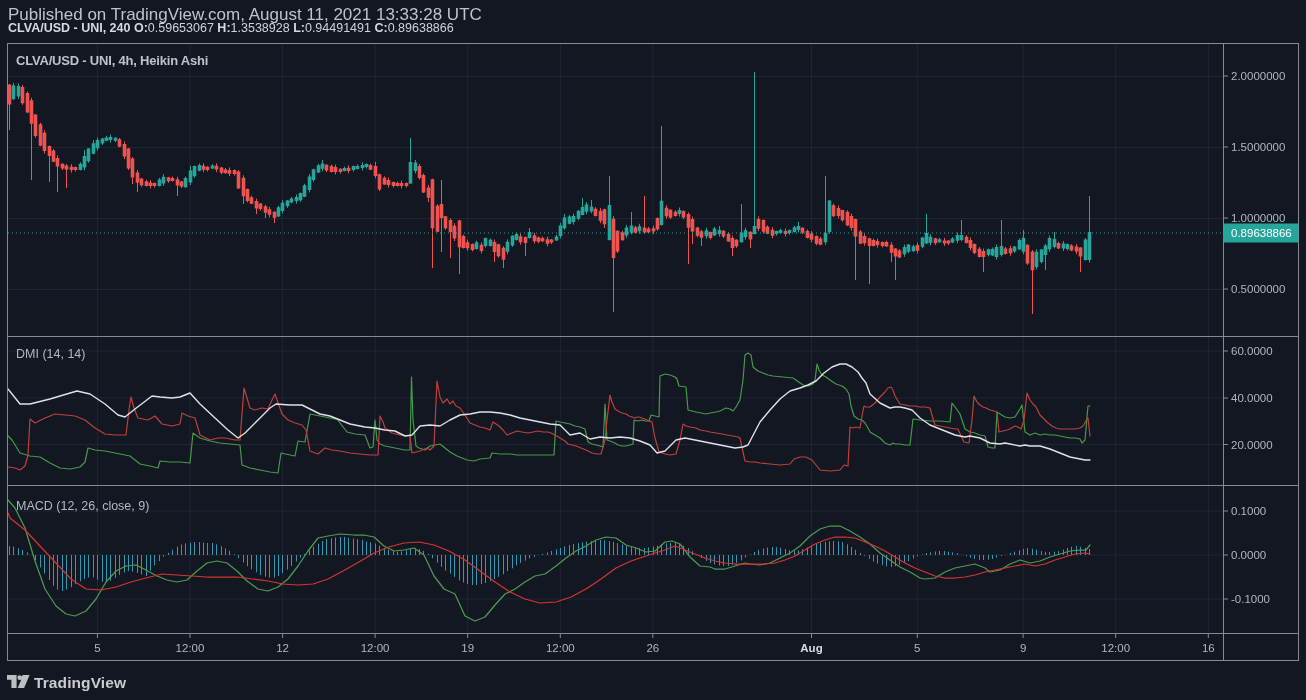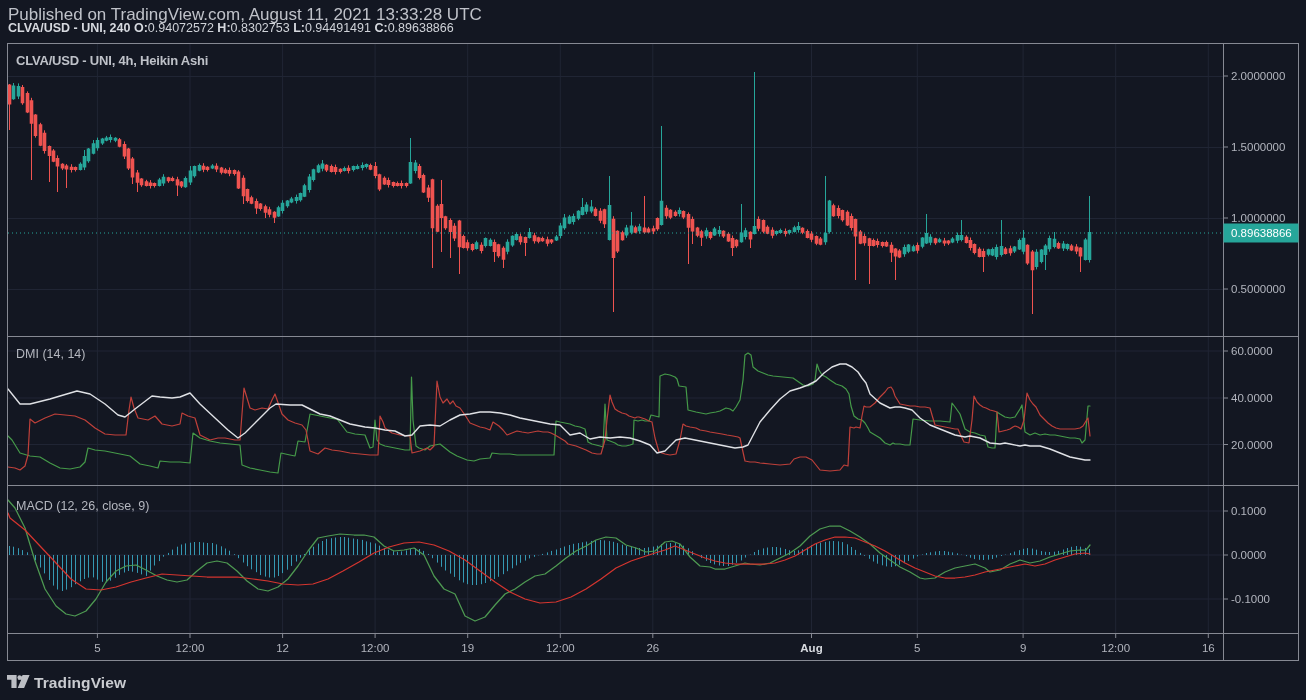--- a/index.html
+++ b/index.html
@@ -113,12 +113,12 @@
       <path d="M22.9 675h6.7l-5.5 13h-6.4l3.5-8.3h-3.5Z"></path>
     </g>
     <text x="34" y="688" class="logot">TradingView</text>
 <defs>
       <clipPath id="mainclip">
         <rect x="7.5" y="43.5" width="1216.0" height="293.0"></rect>
       </clipPath>
     </defs>
 </svg>
 <div class="hdr" id="h1">Published on TradingView.com, August 11, 2021 13:33:28 UTC</div>
-<div class="hdr" id="h2">CLVA/USD - UNI, 240 O:<span>0.94072572</span> H:<span>0.8302753</span> L:<span>0.94491491</span> C:<span>0.89638866</span></div>
+<div class="hdr" id="h2">CLVA/USD - UNI, 240 O:<span>0.59653067</span> H:<span>1.3538928</span> L:<span>0.94491491</span> C:<span>0.89638866</span></div>
 </body></html>

